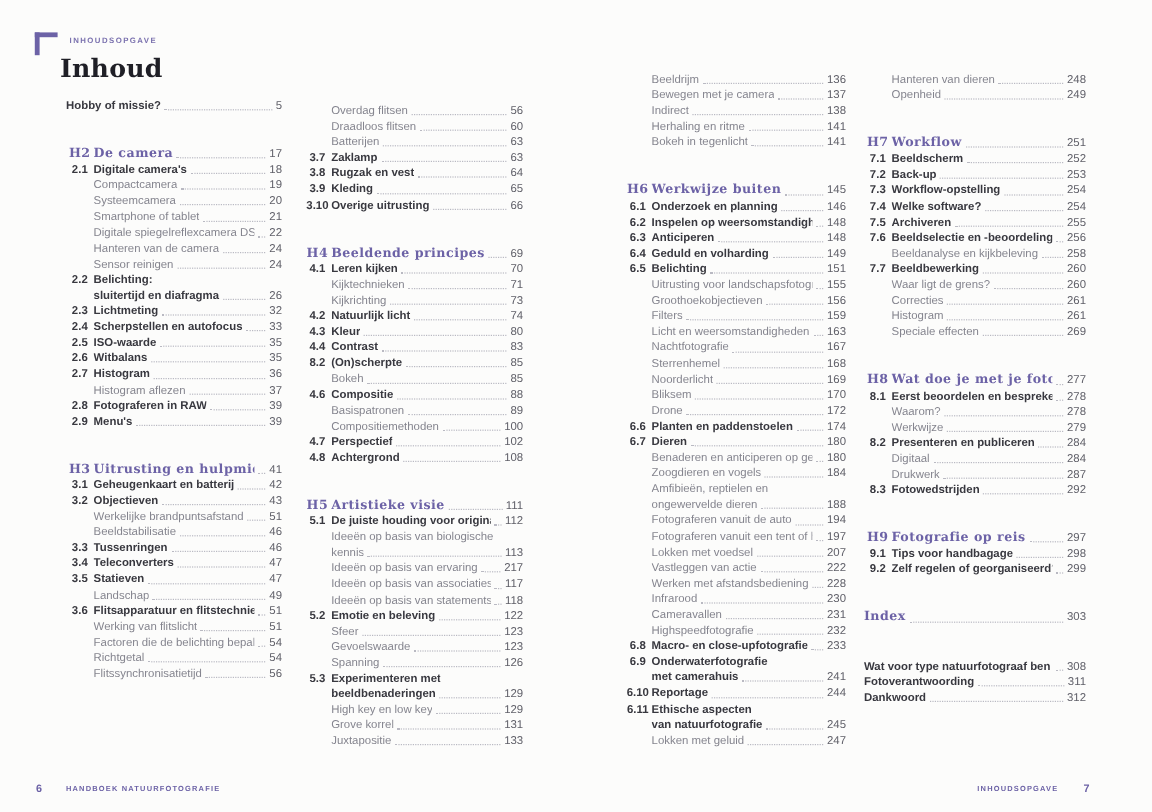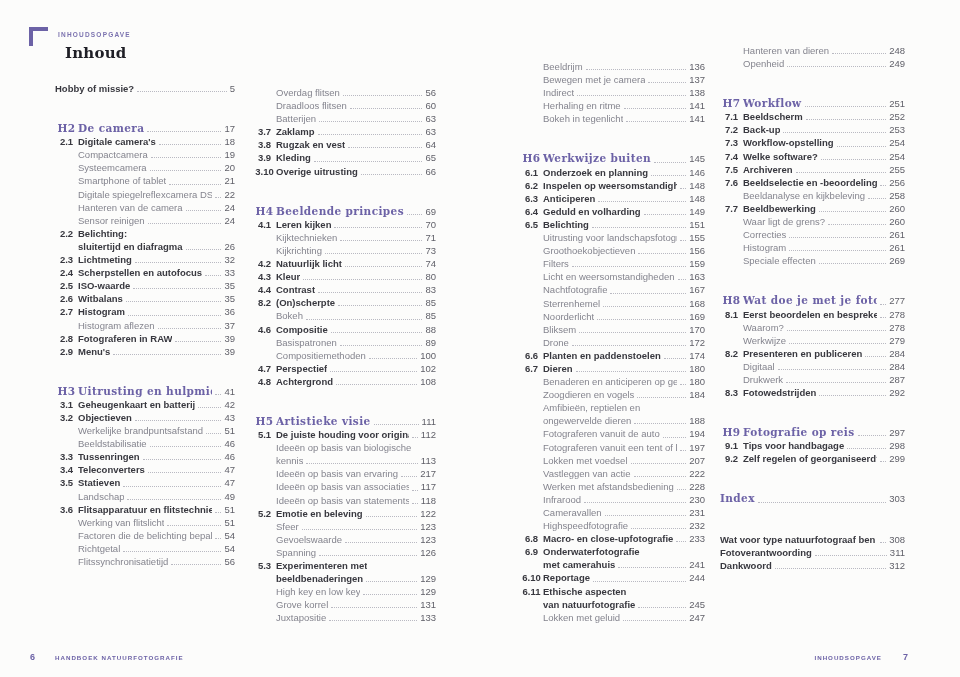--- a/index.html
+++ b/index.html
@@ -20,31 +20,31 @@
     width:15px;height:15px;
     border-top:4px solid #6c62a6;
     border-left:4px solid #6c62a6;
   }
   .running-head{
     position:absolute;left:58px;top:31px;
     font-size:6.5px;letter-spacing:1.2px;
     color:#7b72af;font-weight:700;
   }
   .title{
-    position:absolute;left:65px;top:44px;margin:0;
+    position:absolute;left:50px;top:44px;margin:0;
     font-family:"DejaVu Serif","Liberation Serif",serif;
-    font-size:15px;font-weight:700;color:#1f1f26;
+    font-size:21px;font-weight:700;color:#1f1f26;
     letter-spacing:0.2px;
   }
   
   .col{position:absolute;}
   .col1{left:55px;top:82px;width:180px;}
   .col2{left:253px;top:86px;width:183px;}
   .col3{left:520px;top:60px;width:185px;}
-  .col4{left:720px;top:44px;width:185px;}
+  .col4{left:720px;top:60px;width:185px;}
   .block{margin:0;text-align:center;}
   .block + .block{margin-top:27px;}
   .row{
     display:flex;
     align-items:baseline;
     font-size:9.5px;
     line-height:13.1px;
     color:#84848e;
     white-space:nowrap;
   }

